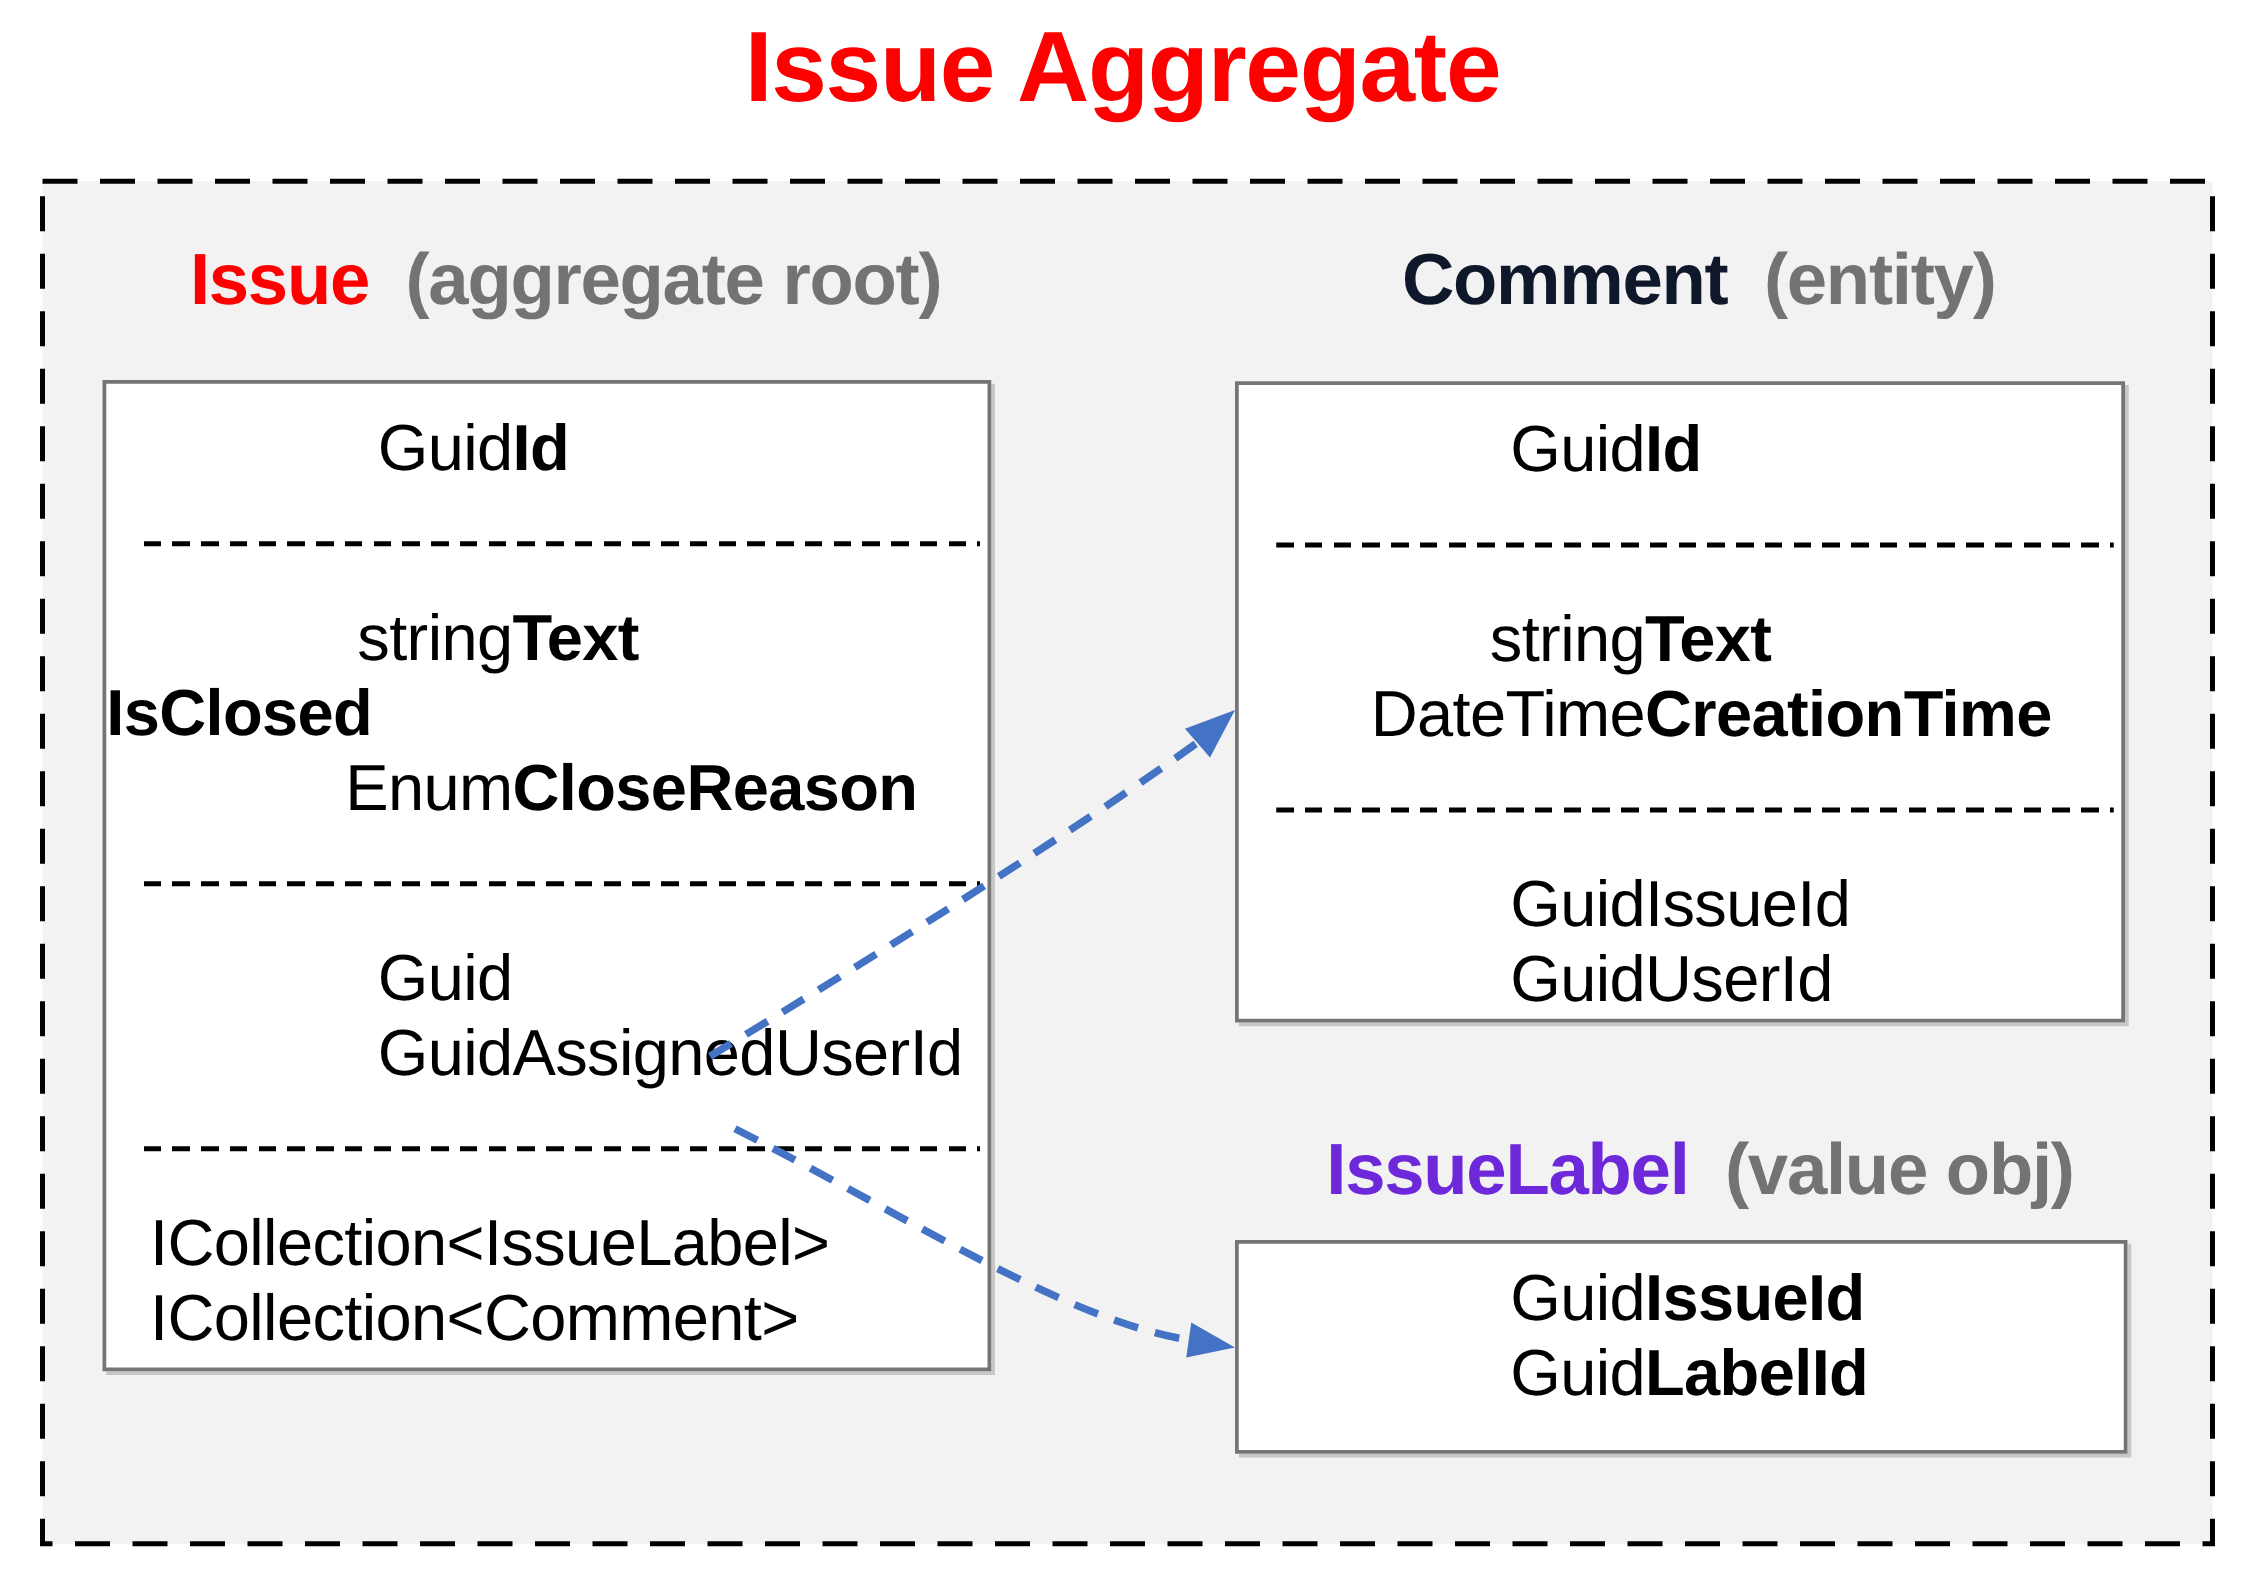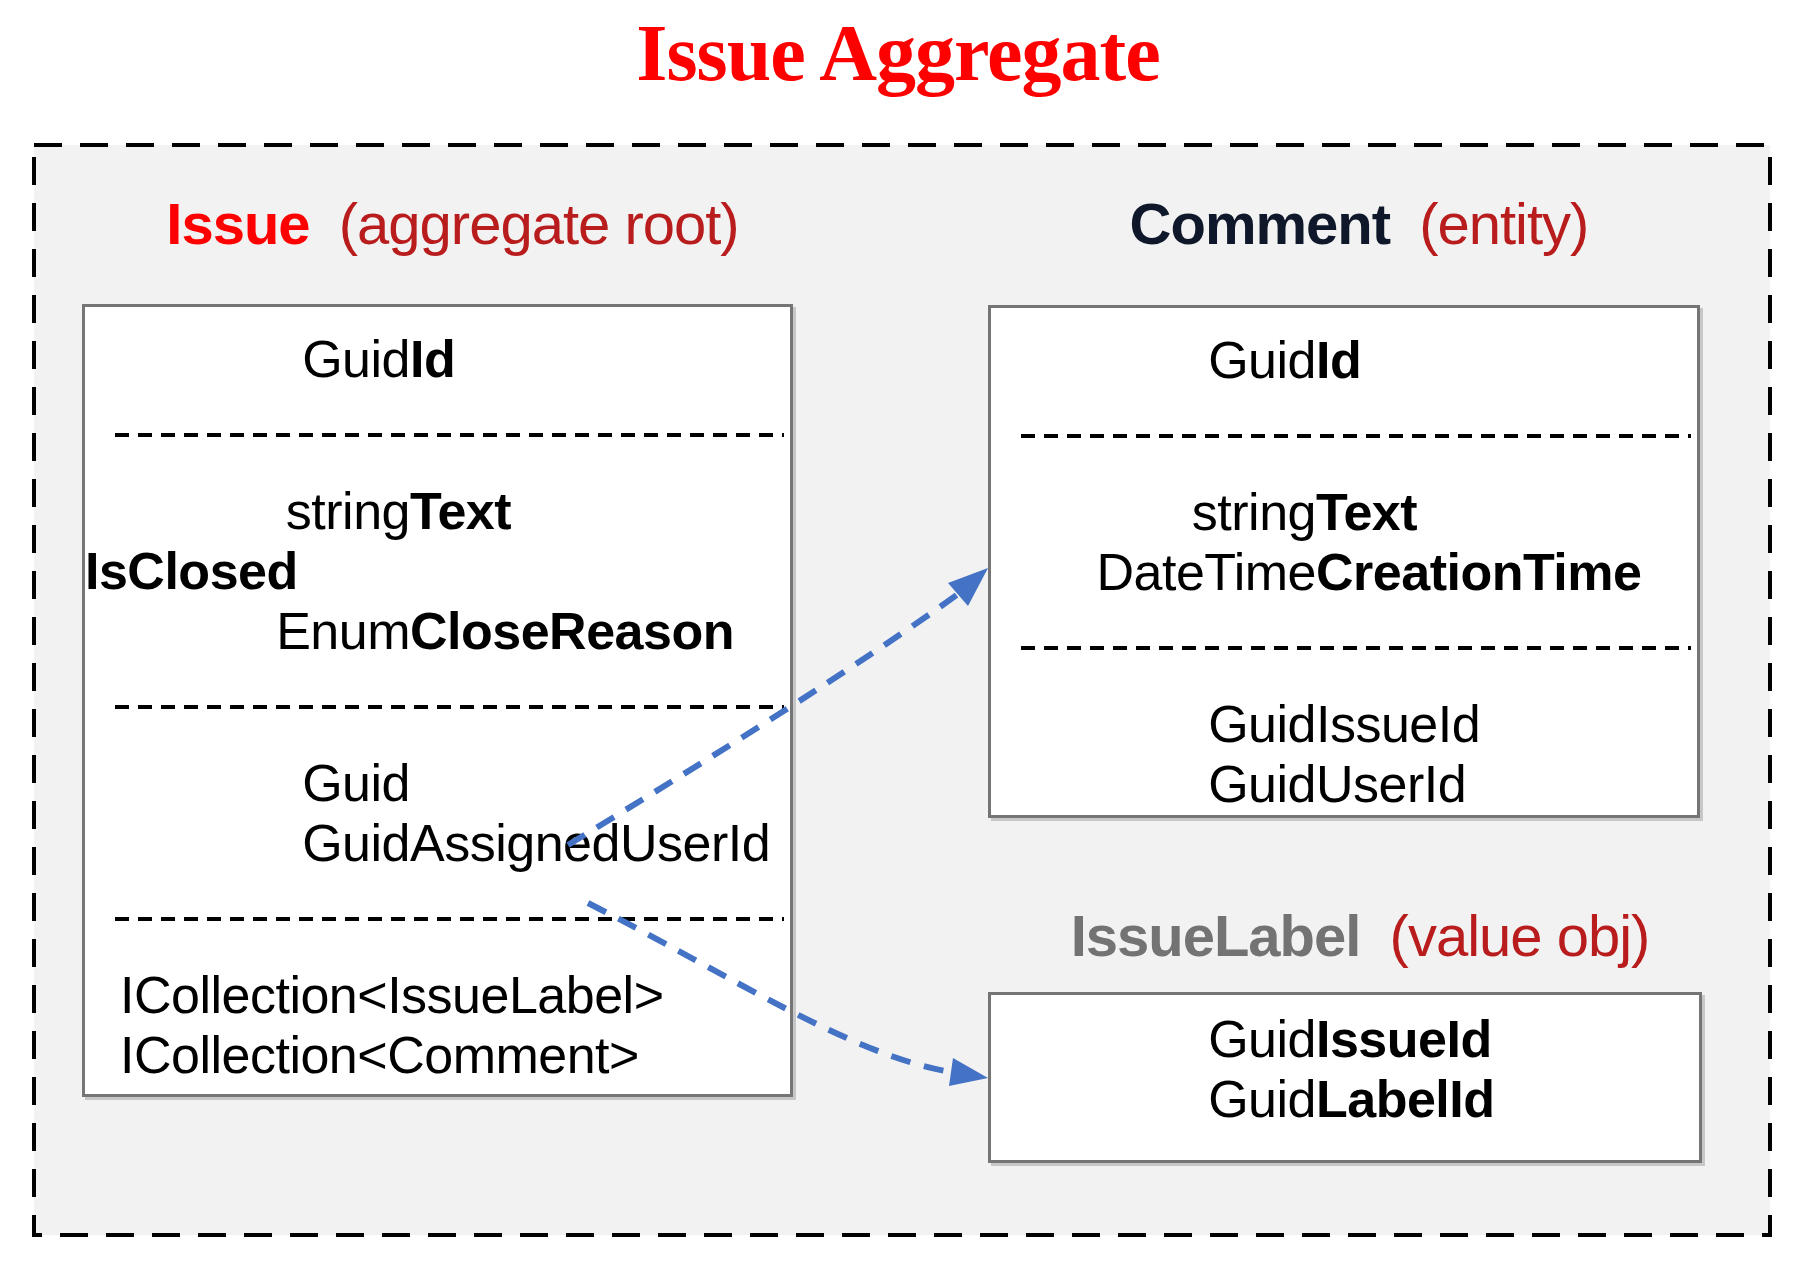--- a/index.html
+++ b/index.html
@@ -10,37 +10,36 @@
     color:#000;
     overflow:hidden;
     background:#fff;
   }
   
   .main-title{
     position:absolute;left:0;top:8px;width:100%;
     text-align:center;
     font-size:80px;font-weight:bold;
     letter-spacing:-1px;
-    font-family:Liberation Serif, serif;
   }
   
   #bg-svg,#fg-svg{position:absolute;left:0;top:0;width:1796px;height:1268px;}
   #bg-svg{z-index:0;}
   #fg-svg{z-index:5;pointer-events:none;}
   
   .entity-header{
     position:absolute;
     text-align:center;
     font-size:58px;
     letter-spacing:-1px;
     white-space:nowrap;
     z-index:2;
   }
   .entity-header .ename{font-weight:bold;margin-left:30px;}
-  .entity-header .equal{font-weight:normal;color:#b91c1c;margin-left:14px;}
+  .entity-header .equal{font-weight:bold;color:#737373;margin-left:14px;}
   .entity-box{
     position:absolute;
     background:#ffffff;
     border:3px solid #757575;
     box-shadow:3px 3px 0 rgba(120,120,120,0.35);
     box-sizing:border-box;
     z-index:2;
   }
   .rows{padding-top:22px;}
   .rows.tight{padding-top:14px;}
@@ -157,21 +156,21 @@
           <span class="fname">IssueId</span>
         </div>
         <div class="row field-row">
           <span class="ftype">Guid</span>
           <span class="fname">UserId</span>
         </div>
       </div>
   </div>
 
   <div class="entity-header" id="hdr-issuelabel">
-    <span class="ename" style="color: #737373;">IssueLabel</span>
+    <span class="ename" style="color: #6d28d9;">IssueLabel</span>
     <span class="equal">(value obj)</span>
   </div>
   <div class="entity-box" id="box-issuelabel">
     <div class="rows tight">
         <div class="row field-row bold-name">
           <span class="ftype">Guid</span>
           <span class="fname">IssueId</span>
         </div>
         <div class="row field-row bold-name">
           <span class="ftype">Guid</span>

